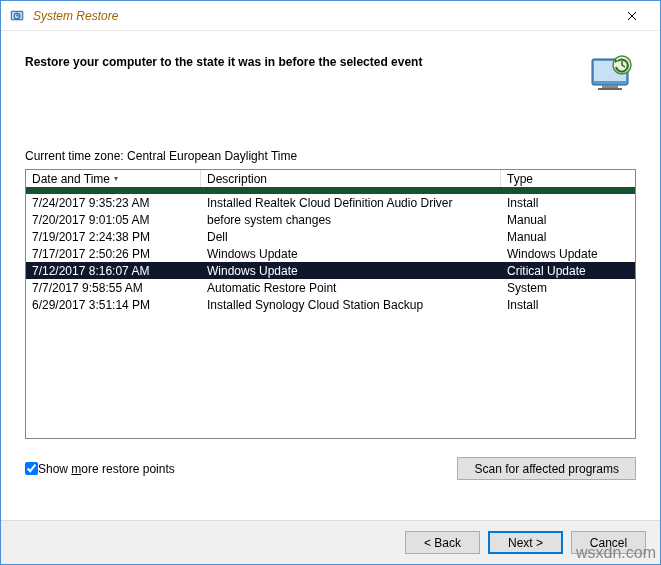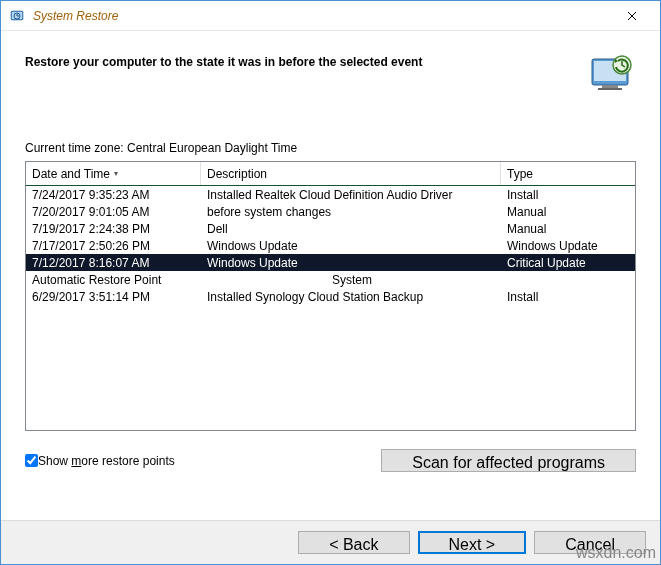--- a/index.html
+++ b/index.html
@@ -8,24 +8,24 @@
     .titlebar { height: 30px; display: flex; align-items: center; padding: 0 8px; background: #fff; border-bottom: 1px solid #e8e8e8; }
     .titlebar-icon { width: 16px; height: 16px; margin-right: 8px; display: flex; align-items: center; justify-content: center; }
     .titlebar-title { flex: 1; font-size: 12px; color: #a16207; font-style: italic; }
     .titlebar-close { width: 40px; height: 28px; display: flex; align-items: center; justify-content: center; cursor: pointer; }
 
     .header { display: flex; padding: 18px 24px 14px 24px; align-items: flex-start; }
     .header-text { flex: 1; font-weight: bold; font-size: 12px; color: #000; padding-top: 6px; }
     .header-icon { width: 48px; height: 48px; margin-left: 10px; }
 
     .content { padding: 10px 24px 0 24px; }
-    .tz-label { font-size: 12px; color: #000; margin-bottom: 6px; margin-top: 20px; }
+    .tz-label { font-size: 12px; color: #000; margin-bottom: 6px; margin-top: 28px; }
 
     .table-wrap { border: 1px solid #828790; height: 270px; overflow: hidden; background: #fff; }
-    .table-header { display: flex; background: #fff; border-bottom: 1px solid #14532d; height: 24px; }
+    .table-header { display: flex; background: #fff; border-bottom: 7px solid #14532d; height: 24px; }
     .th { padding: 4px 6px; font-size: 12px; border-right: 1px solid #e0e0e0; display: flex; align-items: center; cursor: pointer; }
     .th:last-child { border-right: none; }
     .th-date { width: 175px; }
     .th-desc { width: 300px; }
     .th-type { flex: 1; }
     .sort-arrow { font-size: 8px; margin-left: 4px; color: #555; }
 
     .tbody { }
     .tr { display: flex; height: 17px; align-items: center; font-size: 12px; }
     .tr.selected { background: #0f172a; color: #fff; }
@@ -33,21 +33,21 @@
     .td-date { width: 175px; }
     .td-desc { width: 300px; }
     .td-type { flex: 1; }
 
     .below-table { display: flex; justify-content: space-between; align-items: center; margin-top: 18px; }
     .checkbox-row { display: flex; align-items: center; gap: 0; }
     .checkbox-row input { width: 13px; height: 13px; }
     .checkbox-row label { font-size: 12px; }
     .checkbox-row label u { text-decoration: underline; }
 
-    .btn { background: #e1e1e1; border: 1px solid #adadad; padding: 4px 30px; font-size: 16px; font-family: inherit; cursor: pointer; min-width: 75px; height: 23px; }
+    .btn { background: #e1e1e1; border: 1px solid #adadad; padding: 4px 16px; font-size: 12px; font-family: inherit; cursor: pointer; min-width: 75px; height: 23px; }
     .btn.default { border-color: #0078d7; box-shadow: 0 0 0 1px #0078d7 inset; }
     .btn-large { min-width: 160px; }
 
     .footer { position: absolute; bottom: 0; left: 0; right: 0; height: 44px; background: #f0f0f0; border-top: 1px solid #dcdcdc; display: flex; justify-content: flex-end; align-items: center; padding: 0 14px; gap: 8px; }
 
     .watermark { position: absolute; bottom: 2px; right: 4px; font-size: 16px; color: #888; z-index: 10; }
   </style>
 </head>
 <body>
 
@@ -120,20 +120,21 @@
           <div class="td td-date">7/17/2017 2:50:26 PM</div>
           <div class="td td-desc">Windows Update</div>
           <div class="td td-type">Windows Update</div>
         </div>
         <div class="tr selected">
           <div class="td td-date">7/12/2017 8:16:07 AM</div>
           <div class="td td-desc">Windows Update</div>
           <div class="td td-type">Critical Update</div>
         </div>
         <div class="tr">
+          <div class="td td-date">7/7/2017 9:58:55 AM</div>
           <div class="td td-desc">Automatic Restore Point</div>
           <div class="td td-type">System</div>
         </div>
         <div class="tr">
           <div class="td td-date">6/29/2017 3:51:14 PM</div>
           <div class="td td-desc">Installed Synology Cloud Station Backup</div>
           <div class="td td-type">Install</div>
         </div>
       </div>
   </div>

